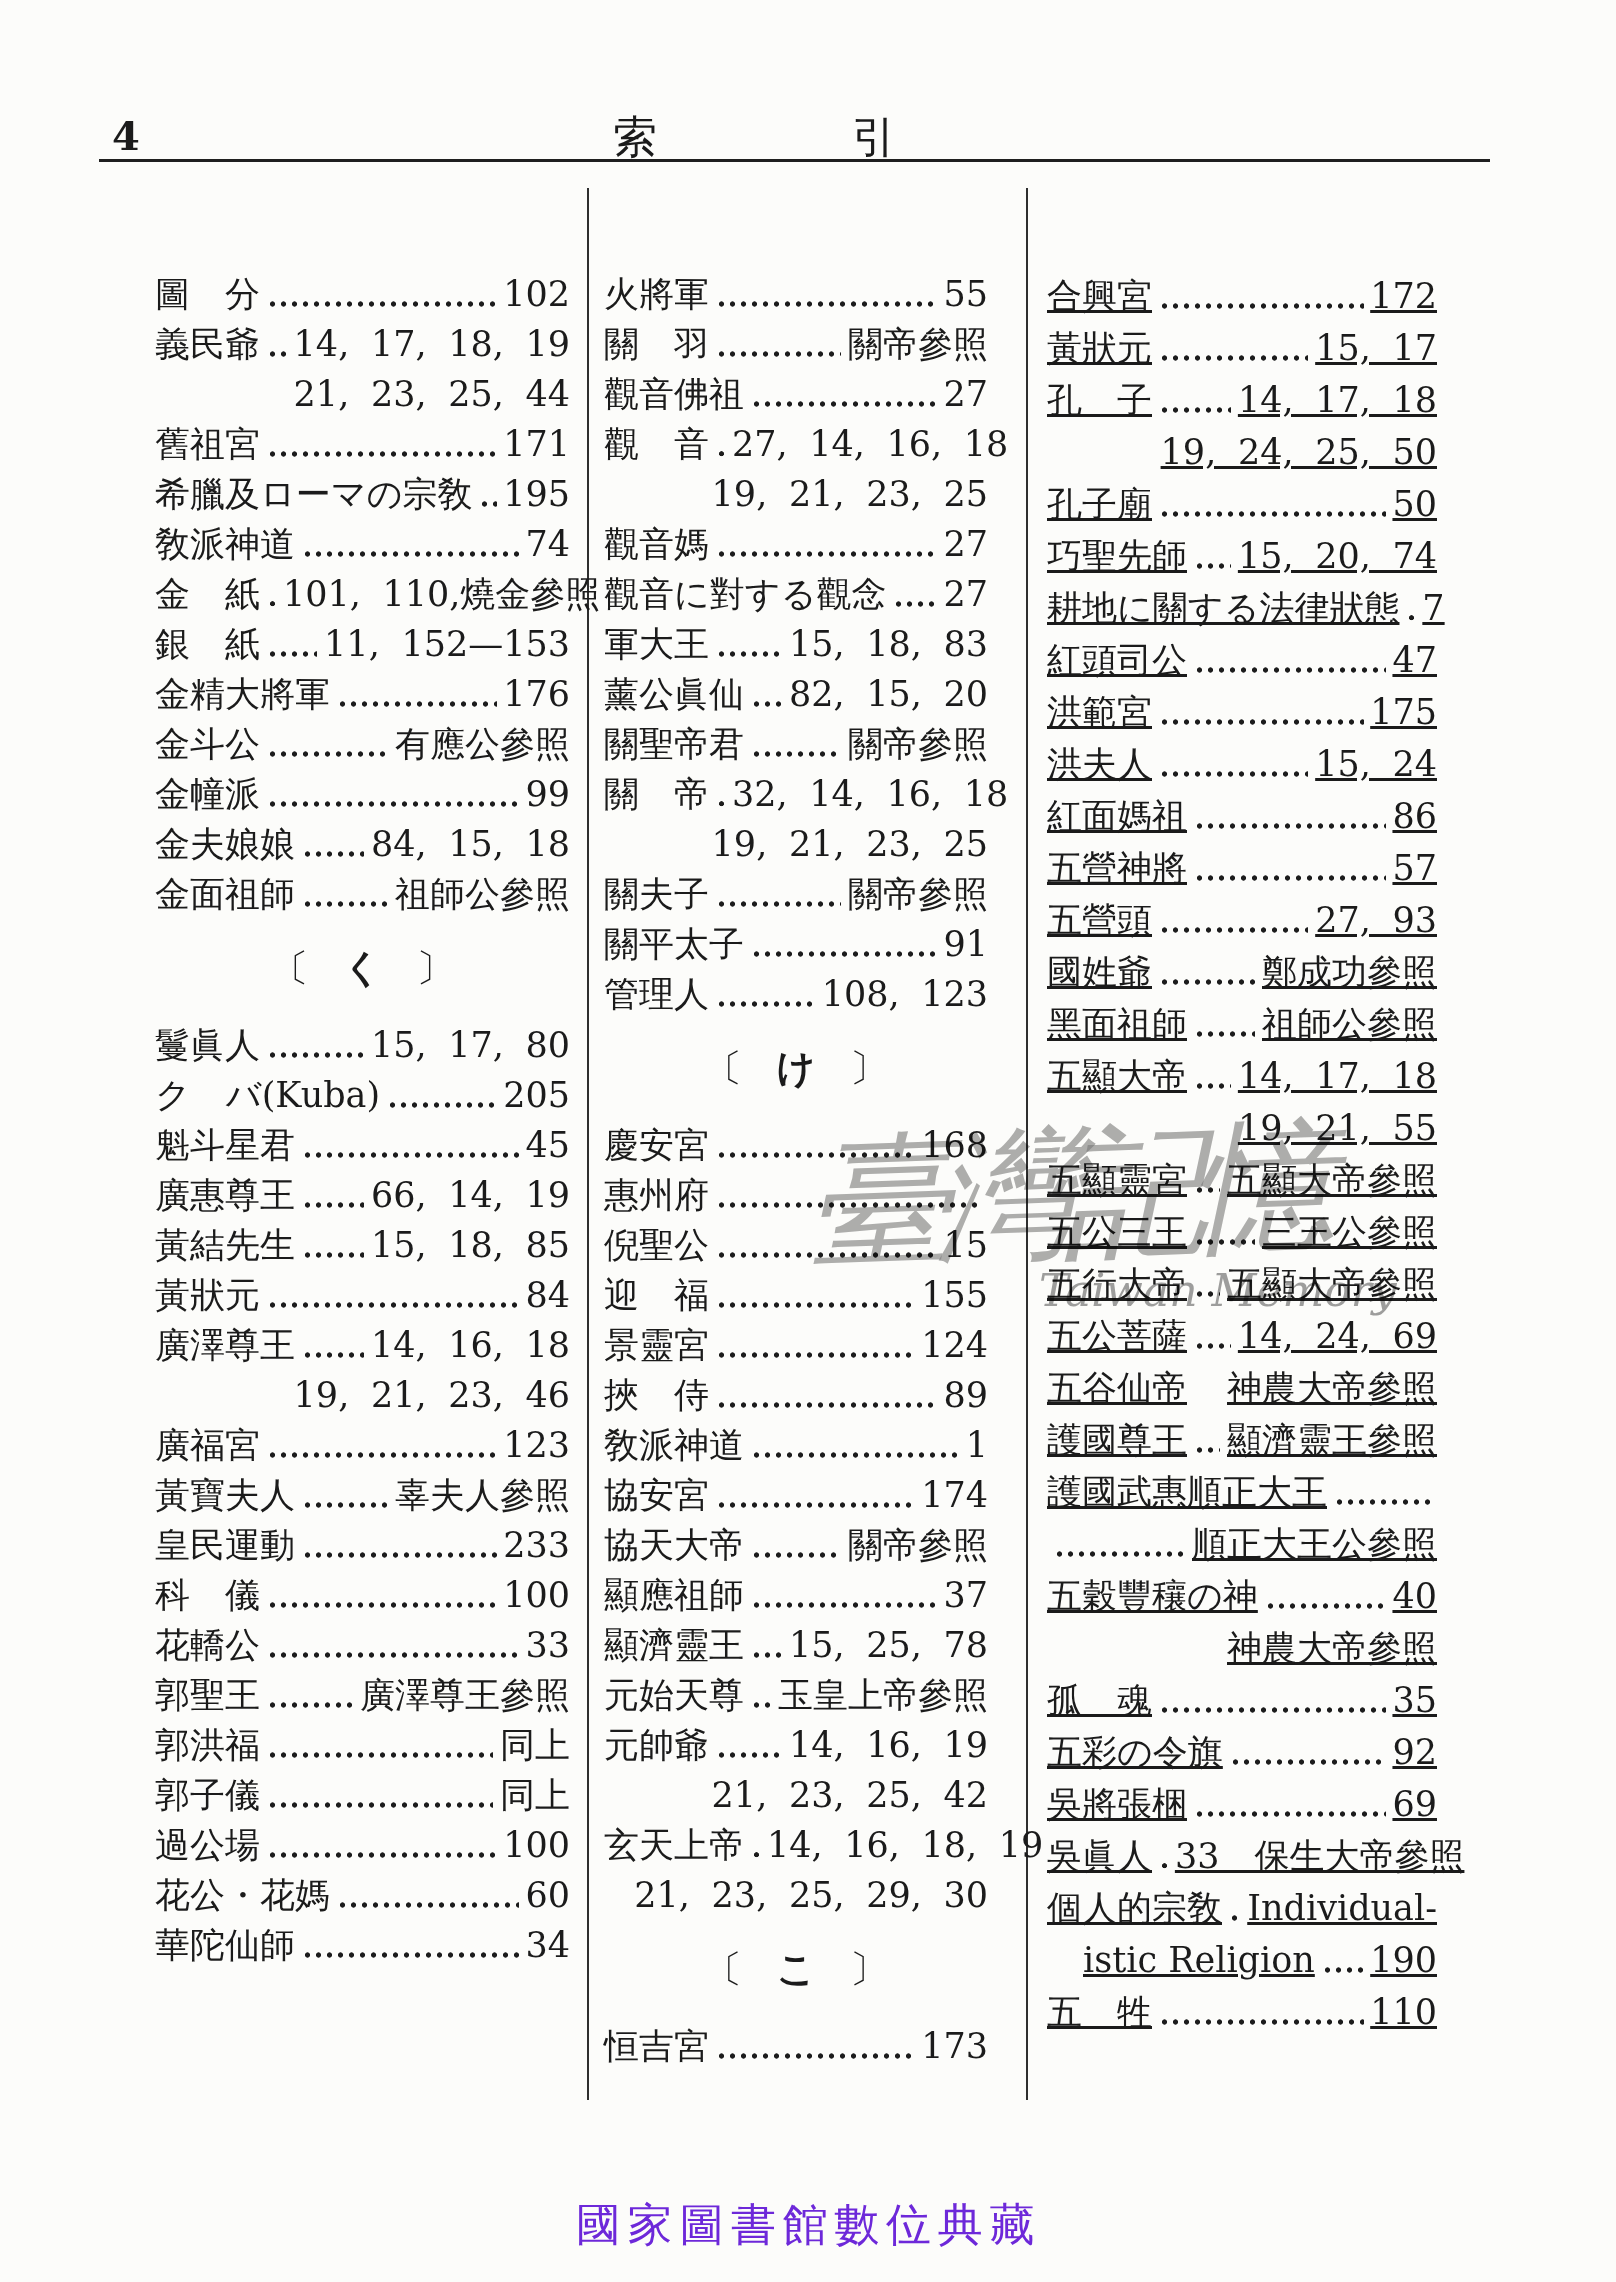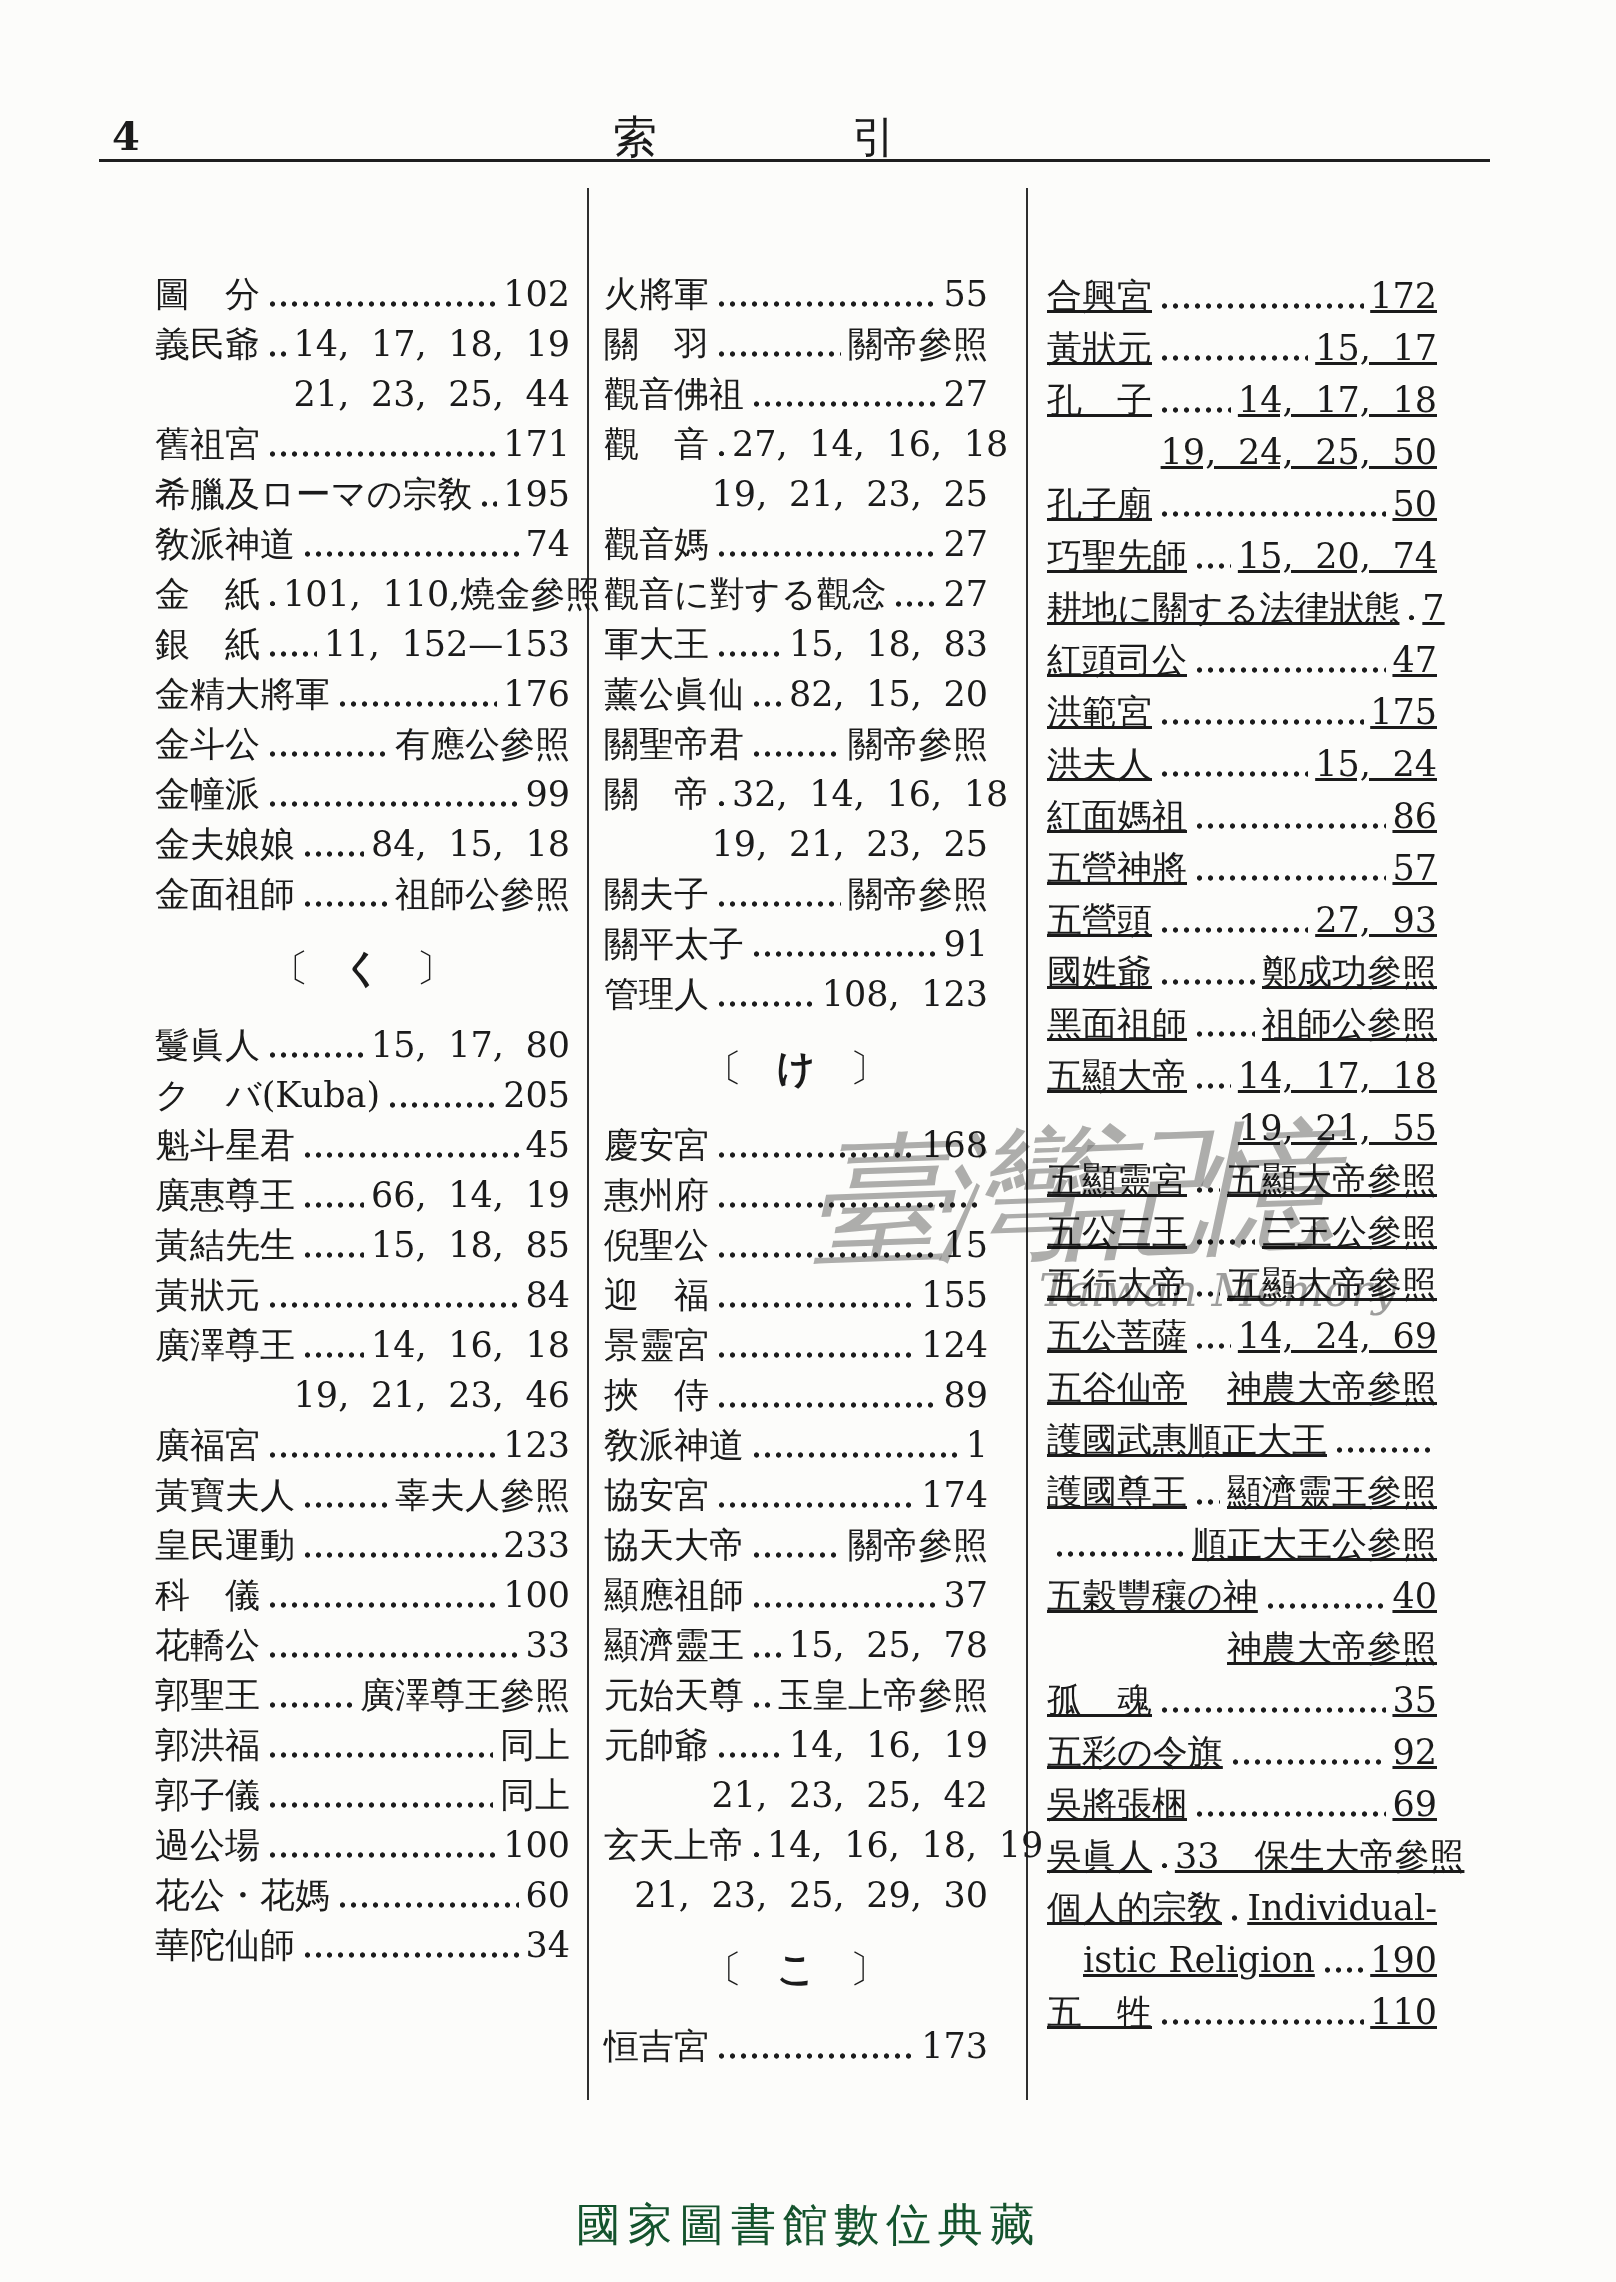--- a/index.html
+++ b/index.html
@@ -40,21 +40,21 @@
   
   #watermark{position:absolute;left:807px;top:1122px;width:533px;height:228px;z-index:6;mix-blend-mode:multiply;pointer-events:none;}
   .wm-cjk{
     display:block;font-size:143px;line-height:143px;color:rgba(122,122,122,0.60);
     font-style:italic;letter-spacing:-15px;white-space:nowrap;transform:rotate(-2deg);
   }
   .wm-latin{position:absolute;left:232px;top:143px;font-size:44px;font-style:italic;color:rgba(122,122,122,0.72);white-space:nowrap;}
   
   #footer{
     position:absolute;left:0;right:0;top:2195px;text-align:center;
-    font-size:45px;letter-spacing:6.7px;color:#14532d;
+    font-size:45px;letter-spacing:6.7px;color:#6d28d9;
     font-family:"DejaVu Sans","Liberation Sans",sans-serif;
   }
 </style>
 </head>
 <body>
 
 <div class="pagenum">4</div>
 <div class="htitle" id="h-saku">索</div>
 <div class="htitle" id="h-in">引</div>
 <div class="page-rule"></div>
@@ -489,27 +489,27 @@
       <span class="term">五公菩薩</span>
       <span class="leader"></span>
       <span class="val">14, 24, 69</span>
     </div>
     <div class="row">
       <span class="term">五谷仙帝</span>
       <span class="leader no-dots"></span>
       <span class="val">神農大帝參照</span>
     </div>
     <div class="row">
+      <span class="term">護國尊王</span>
+      <span class="leader"></span>
+      <span class="val">顯濟靈王參照</span>
+    </div>
+    <div class="row">
       <span class="term">護國武惠順正大王</span>
       <span class="leader"></span>
-    </div>
-    <div class="row">
-      <span class="term">護國尊王</span>
-      <span class="leader"></span>
-      <span class="val">顯濟靈王參照</span>
     </div>
     <div class="row">
       <span class="leader"></span>
       <span class="val">順正大王公參照</span>
     </div>
     <div class="row">
       <span class="term">五穀豐穰の神</span>
       <span class="leader"></span>
       <span class="val">40</span>
     </div>

